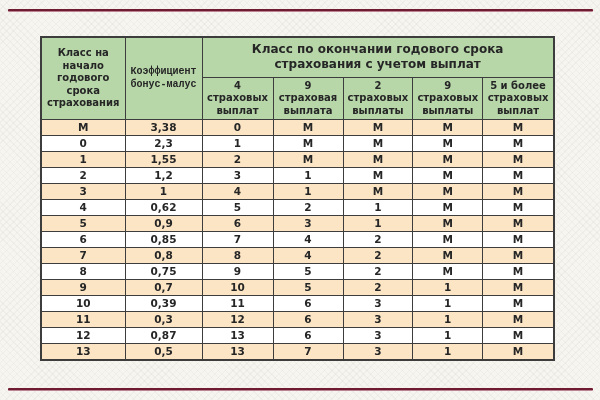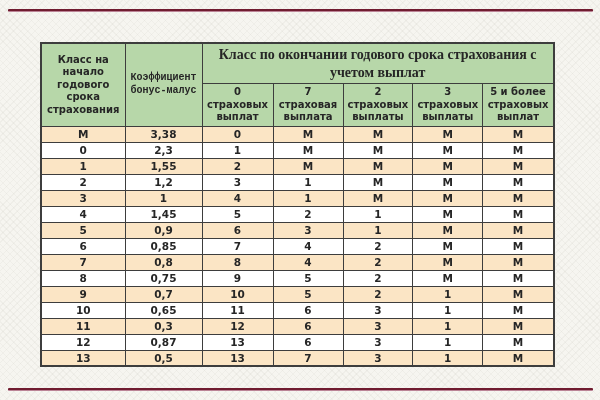--- a/index.html
+++ b/index.html
@@ -25,41 +25,41 @@
     height: 3px;
     background: linear-gradient(180deg, #701c30 0%, #701c30 66%, #bb8496 66%, #bb8496 100%);
     border-radius: 1px;
   }
   .rule-top    { top: 9px; }
   .rule-bottom { top: 388px; }
 
   table.kbm {
     position: absolute;
     left: 40px;
-    top: 42px;
+    top: 36px;
     border-collapse: collapse;
     table-layout: fixed;
     background: #ffffff;
   }
   table.kbm th, table.kbm td {
     border: 1px solid #3d3d3d;
     text-align: center;
     vertical-align: middle;
     color: #262626;
     font-weight: bold;
   }
   table.kbm { border: 2px solid #3d3d3d; }
 
   th.green {
     background: #b7d7a9;
     font-size: 10px;
     line-height: 1.25;
     padding: 2px 4px;
   }
-  th.group { height: 40px; font-size: 14px; padding: 2px 8px; font-family: Liberation Serif, serif; }
+  th.group { height: 40px; font-size: 12px; padding: 2px 8px; }
   th.side  { width: 84px; }
   th.coef  { width: 77px; font-family: Liberation Mono, monospace; }
   th.sub   { height: 40px; }
 
   td {
     height: 16px;
     font-size: 10.5px;
     line-height: 1;
     padding: 0 2px;
   }
@@ -83,24 +83,24 @@
       <col style="width:70px">
       <col style="width:71px">
     </colgroup>
     <thead>
       <tr>
         <th class="green side" rowspan="2">Класс на начало годового срока страхования</th>
         <th class="green coef" rowspan="2">Коэффициент бонус-малус</th>
         <th class="green group" colspan="5">Класс по окончании годового срока страхования с учетом выплат</th>
       </tr>
       <tr>
-        <th class="green sub">0 страховых выплат</th>
-        <th class="green sub">7 страховая выплата</th>
+        <th class="green sub">4 страховых выплат</th>
+        <th class="green sub">9 страховая выплата</th>
         <th class="green sub">2 страховых выплаты</th>
-        <th class="green sub">3 страховых выплаты</th>
+        <th class="green sub">9 страховых выплаты</th>
         <th class="green sub">5 и более страховых выплат</th>
       </tr>
     </thead>
     <tbody id="kbm-body">
         <tr class="alt">
           <td>М</td>
           <td>3,38</td>
           <td>0</td>
           <td>М</td>
           <td>М</td>
@@ -138,21 +138,21 @@
           <td>3</td>
           <td>1</td>
           <td>4</td>
           <td>1</td>
           <td>М</td>
           <td>М</td>
           <td>М</td>
         </tr>
         <tr class="plain">
           <td>4</td>
-          <td>1,45</td>
+          <td>0,62</td>
           <td>5</td>
           <td>2</td>
           <td>1</td>
           <td>М</td>
           <td>М</td>
         </tr>
         <tr class="alt">
           <td>5</td>
           <td>0,9</td>
           <td>6</td>
@@ -192,21 +192,21 @@
           <td>9</td>
           <td>0,7</td>
           <td>10</td>
           <td>5</td>
           <td>2</td>
           <td>1</td>
           <td>М</td>
         </tr>
         <tr class="plain">
           <td>10</td>
-          <td>0,65</td>
+          <td>0,39</td>
           <td>11</td>
           <td>6</td>
           <td>3</td>
           <td>1</td>
           <td>М</td>
         </tr>
         <tr class="alt">
           <td>11</td>
           <td>0,3</td>
           <td>12</td>

